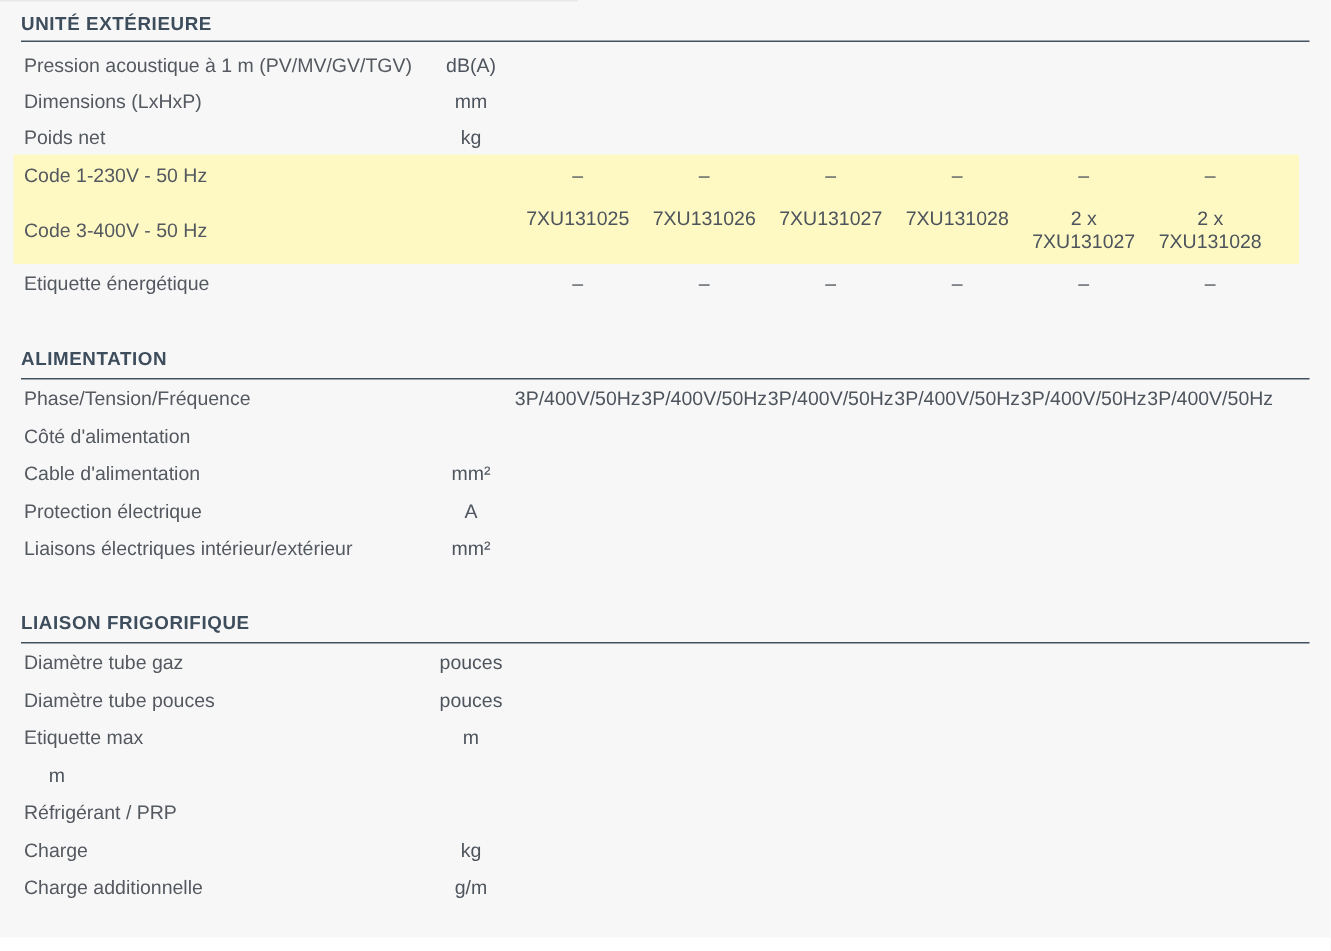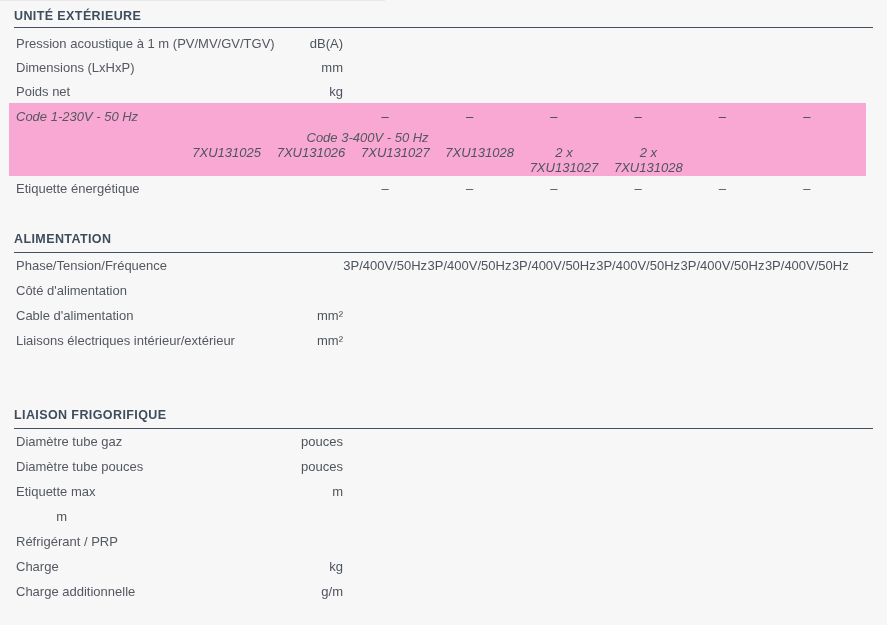--- a/index.html
+++ b/index.html
@@ -63,30 +63,30 @@
   #section-2 .rows { top: 21px; }
   .row {
     display: flex;
     align-items: center;
     height: 24px;
     font-size: 13px;
     color: #54585f;
   }
   #section-1 .row, #section-2 .row { height: 25px; }
   #section-0 .row:nth-child(4) { height: 27px; }
-  #section-0 .row:nth-child(5) { height: 46px; flex-direction: column; }
-  .row.highlight { background: #f9a8d4; font-style: italic; }
+  #section-0 .row:nth-child(5) { height: 46px; }
+  .row.highlight { background: #fef9c3; }
   .row .label {
     width: 276px;
     padding-left: 7px;
     color: #54585f;
   }
   .row .unit {
     width: 58px;
-    text-align: right;
+    text-align: center;
     color: #4d545c;
   }
   .row .values {
     display: flex;
     width: 506px;
   }
   .row .values .value {
     flex: 1;
     text-align: center;
     white-space: pre-line;
@@ -215,20 +215,32 @@
           <div class="values">
             <div class="value"></div>
             <div class="value"></div>
             <div class="value"></div>
             <div class="value"></div>
             <div class="value"></div>
             <div class="value"></div>
           </div>
         </div>
         <div class="row">
+          <div class="label">Protection électrique</div>
+          <div class="unit">A</div>
+          <div class="values">
+            <div class="value"></div>
+            <div class="value"></div>
+            <div class="value"></div>
+            <div class="value"></div>
+            <div class="value"></div>
+            <div class="value"></div>
+          </div>
+        </div>
+        <div class="row">
           <div class="label">Liaisons électriques intérieur/extérieur</div>
           <div class="unit">mm²</div>
           <div class="values">
             <div class="value"></div>
             <div class="value"></div>
             <div class="value"></div>
             <div class="value"></div>
             <div class="value"></div>
             <div class="value"></div>
           </div>

